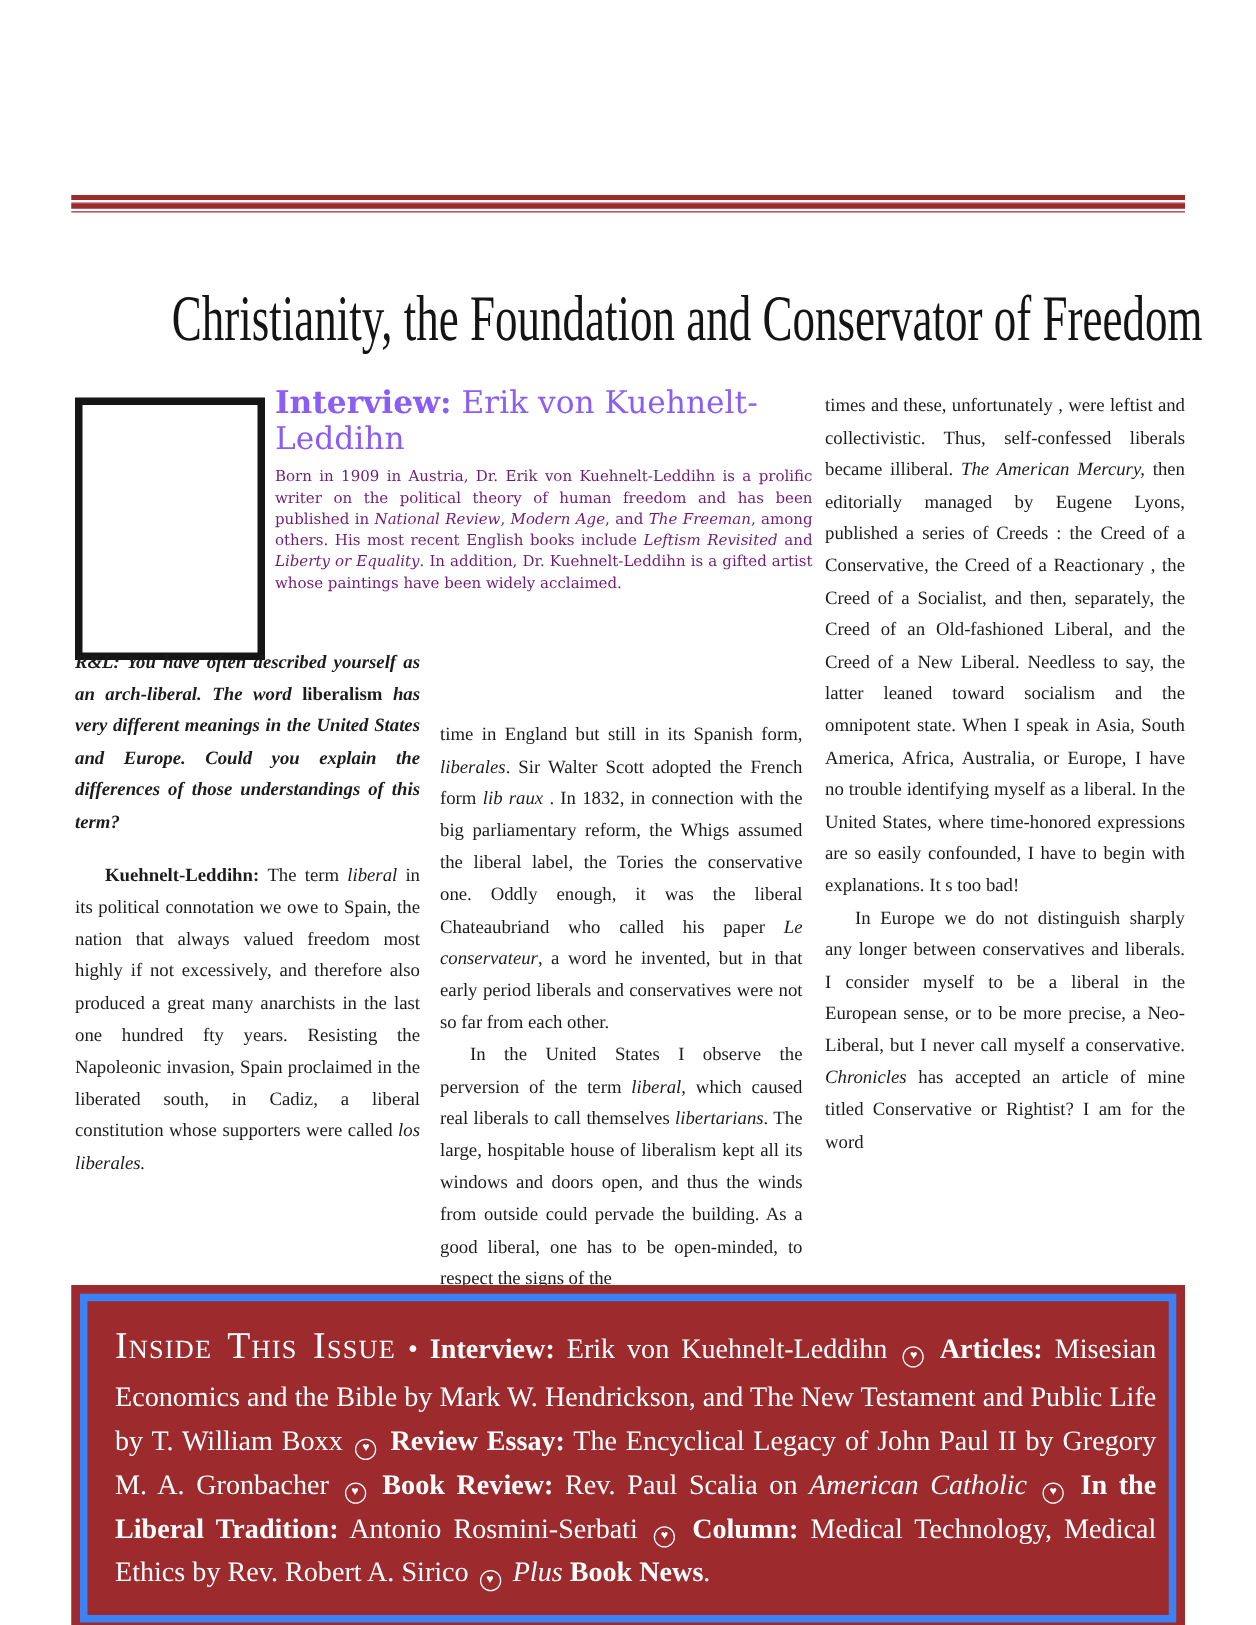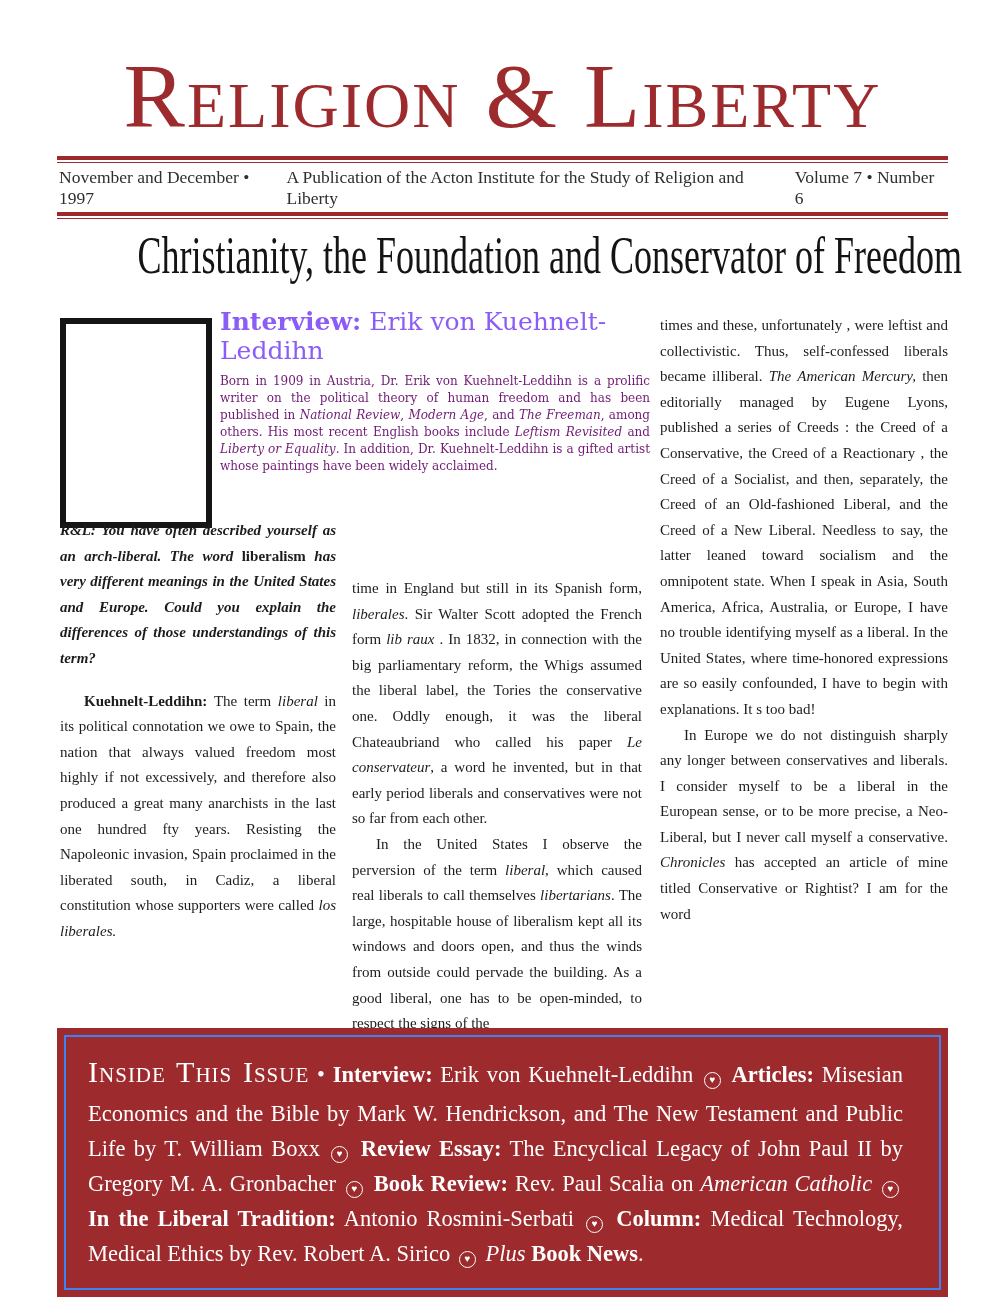--- a/index.html
+++ b/index.html
@@ -77,50 +77,44 @@
   .s-i{font-style:italic;}
   .s-bi{font-weight:bold;font-style:italic;}
   .s-sc{font-variant:small-caps;font-size:1.34em;letter-spacing:1px;}
   
   .inside-outer{
     position:absolute;top:1028px;left:57px;width:891px;
     background:var(--red);
     padding:7px;box-sizing:border-box;
   }
   .inside-inner{
-    border:2px solid #3b82f6;
-    padding:12px 36px 16px 22px;
+    border:6px solid #3b82f6;
+    padding:12px 10px 16px 22px;
     color:#ffffff;
     font-size:22.5px;line-height:1.56;
     text-align:justify;
   }
   .orn{
     display:inline-flex;align-items:center;justify-content:center;
     width:15px;height:15px;
     border:1.7px solid #fff;border-radius:50%;
     font-size:10px;line-height:1;
     vertical-align:-1px;
     margin:0 4px 0 3px;
     color:#fff;
   }
 </style>
 </head>
 <body>
 
 <div class="page">
 
-  <div class="masthead">Religion &amp; Liberty</div>
 
   <div class="rulebar">
     <div class="dbl"></div>
-    <div class="dateline">
-      <span>November and December • 1997</span>
-      <span>A Publication of the Acton Institute for the Study of Religion and Liberty</span>
-      <span>Volume 7 • Number 6</span>
-    </div>
     <div class="dbl"></div>
   </div>
 
   <div class="headline">
     <span>Christianity, the Foundation and Conservator of Freedom</span>
   </div>
 
   <div class="photo-box"></div>
 
   <div class="interview">

